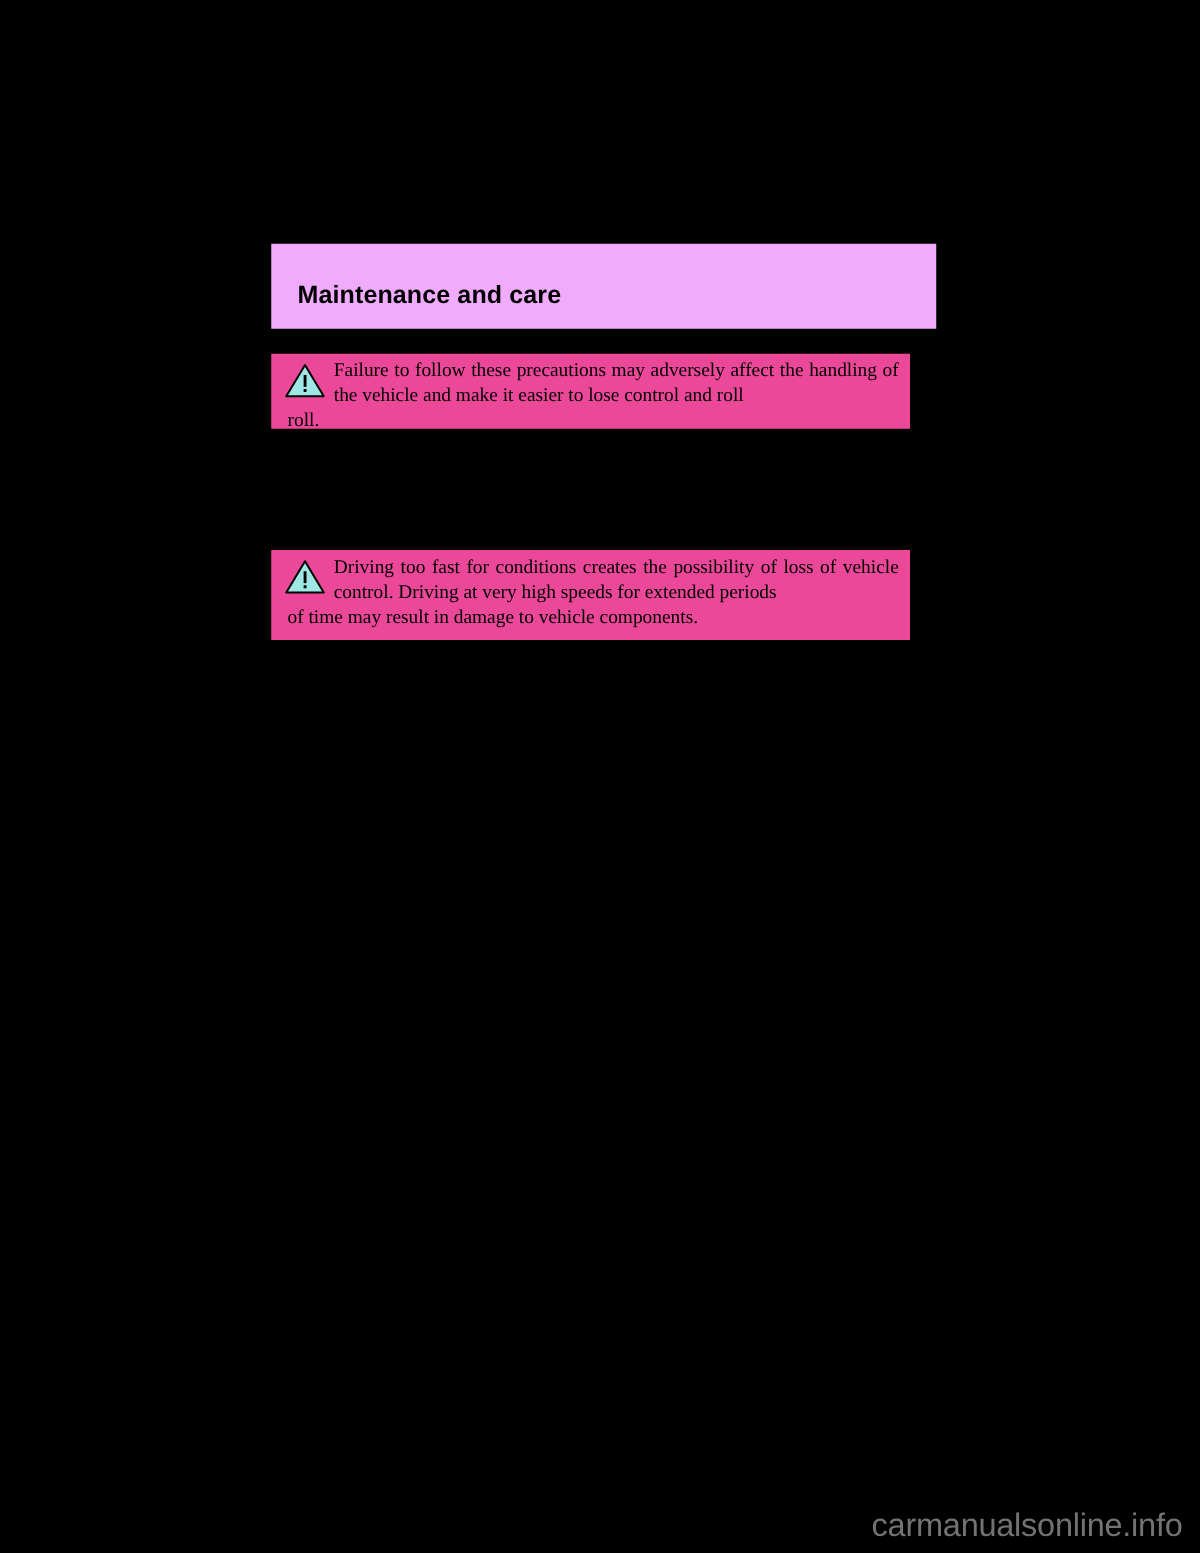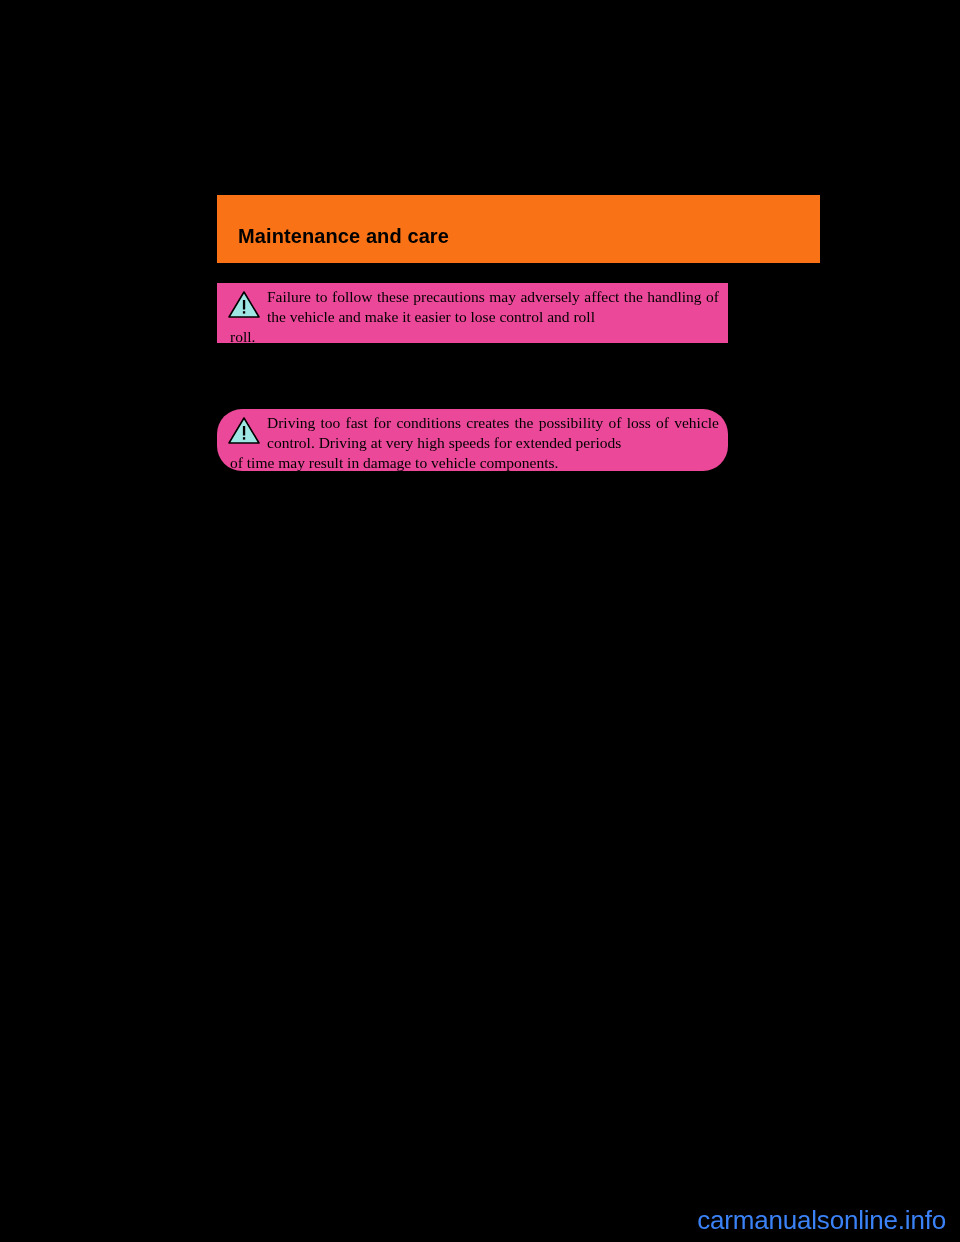--- a/index.html
+++ b/index.html
@@ -19,23 +19,23 @@
     left: 0; top: 0;
     width: 960px;
     height: 1242px;
     background: #000000;
   }
   
   .title-band {
     position: absolute;
     left: 217px;
     top: 195px;
-    width: 603px;
+    width: 532px;
     height: 68px;
-    background: #f97316;
+    background: #f0abfc;
     text-decoration: underline;
   }
   .title-text {
     position: absolute;
     left: 21px;
     top: 30px;
     font-family: "Liberation Sans", sans-serif;
     font-weight: bold;
     font-size: 20px;
     color: #000000;
@@ -43,21 +43,21 @@
     white-space: nowrap;
   }
   
   .warn-box {
     position: absolute;
     left: 217px;
     background: #ec4899;
     box-sizing: border-box;
   }
   .warn-box.b1 { top: 283px;  width: 511px; height: 60px; }
-  .warn-box.b2 { top: 409px;  width: 511px; height: 62px; border-radius: 25px; }
+  .warn-box.b2 { top: 440px;  width: 511px; height: 72px; }
   .warn-box.b3 { top: 509px;  width: 511px; height: 47px; }
 
   .warn-icon {
     position: absolute;
     left: 10px;
     top: 7px;
     width: 34px;
     height: 29px;
   }
   .warn-icon svg { display: block; }
@@ -98,21 +98,21 @@
     line-height: 20px;
     color: #000000;
   }
   
   .watermark {
     position: absolute;
     right: 14px;
     bottom: 6px;
     font-family: "Liberation Sans", sans-serif;
     font-size: 26px;
-    color: #3b82f6;
+    color: #737373;
     letter-spacing: -0.2px;
     white-space: nowrap;
   }
 </style>
 </head>
 <body>
 
 <div class="page">
 
   <div class="title-band">

